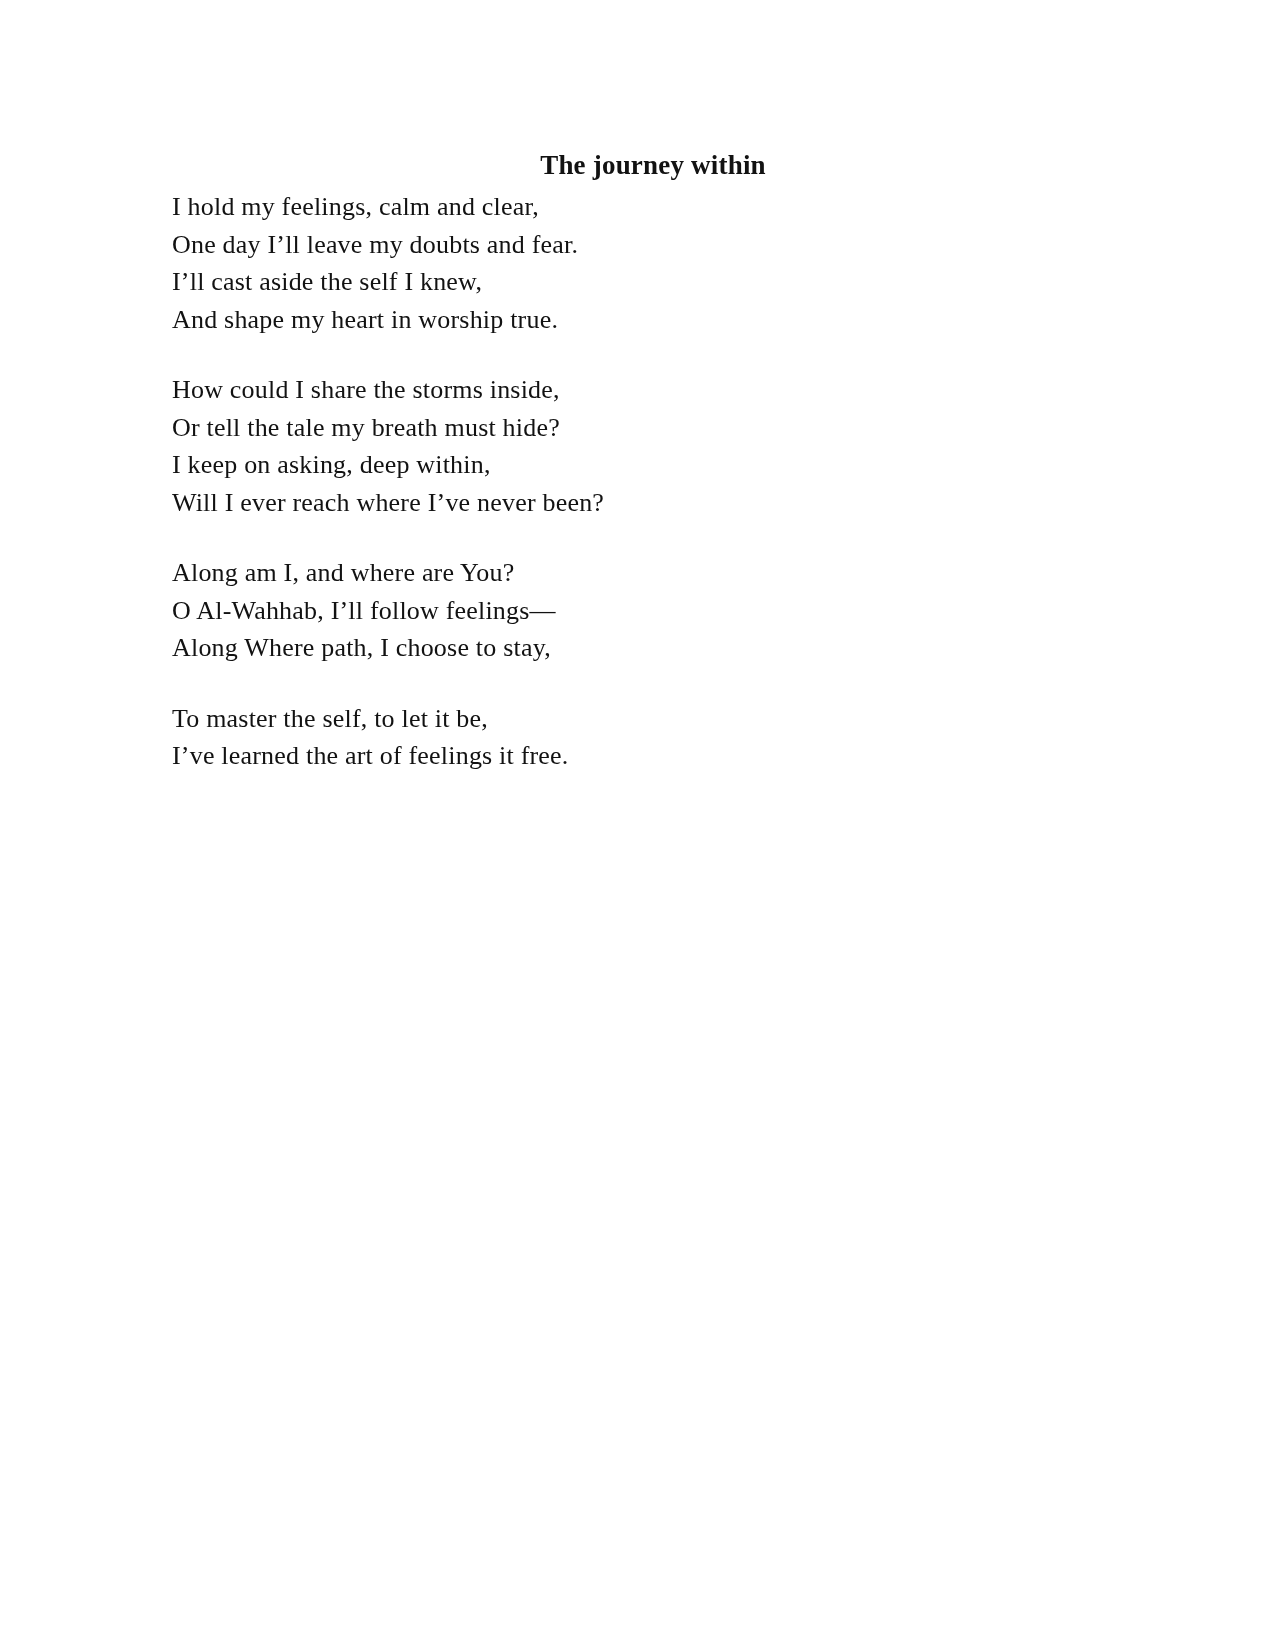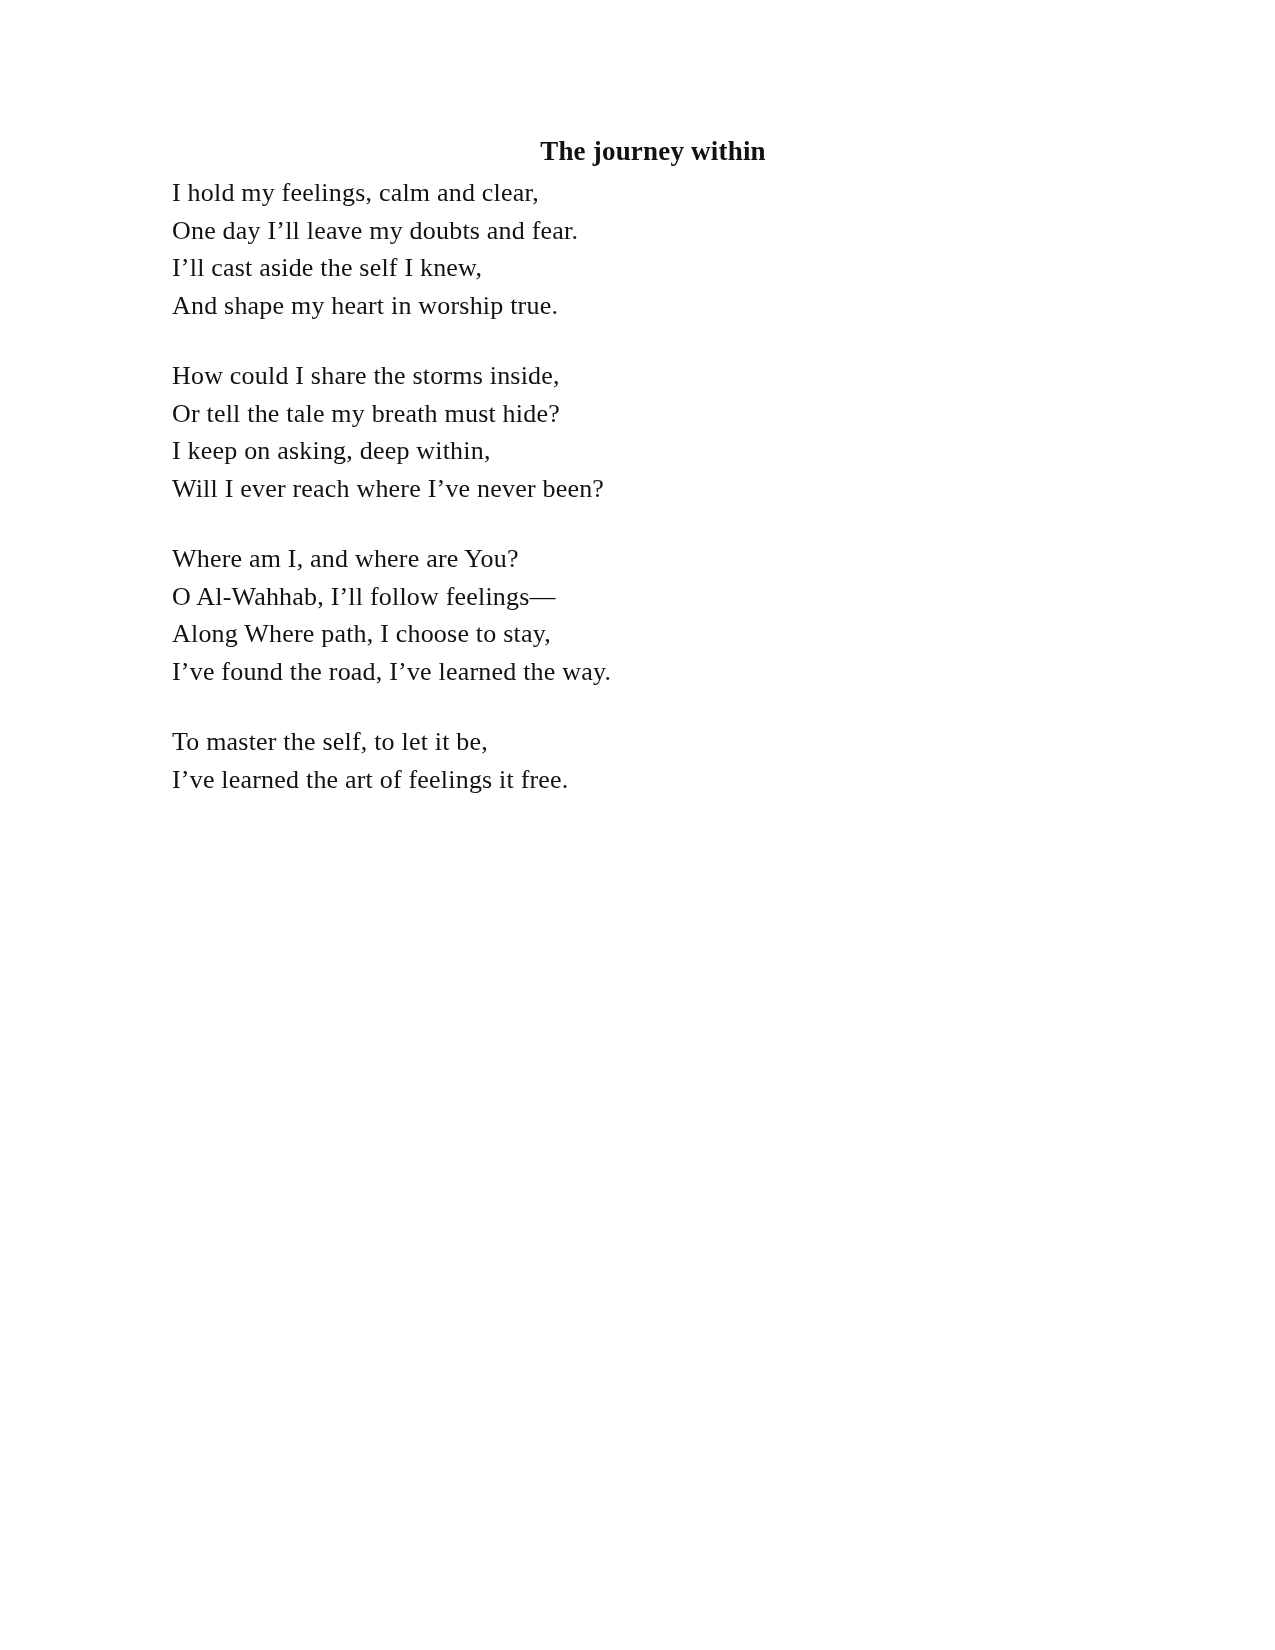--- a/index.html
+++ b/index.html
@@ -12,21 +12,21 @@
     width: 1275px;
     height: 1650px;
     background: #ffffff;
     overflow: hidden;
     font-family: "Liberation Serif", "DejaVu Serif", serif;
     color: #121212;
   }
   .content {
     position: absolute;
     left: 172px;
-    top: 132px;
+    top: 146px;
     width: 962px;
   }
   .poem-title {
     margin: 0 0 4px 0;
     font-size: 27px;
     font-weight: bold;
     text-align: center;
     line-height: 38px;
     letter-spacing: 0.2px;
   }
@@ -61,24 +61,23 @@
     </div>
 
     <div class="stanza">
       <p class="line">How could I share the storms inside,</p>
       <p class="line">Or tell the tale my breath must hide?</p>
       <p class="line">I keep on asking, deep within,</p>
       <p class="line">Will I ever reach where I’ve never been?</p>
     </div>
 
     <div class="stanza">
-      <p class="line">Where am I, and where are You?</p>
+      <p class="line">Along am I, and where are You?</p>
       <p class="line">O Al-Wahhab, I’ll follow feelings—</p>
       <p class="line">Along Where path, I choose to stay,</p>
-      <p class="line">I’ve found the road, I’ve learned the way.</p>
     </div>
 
     <div class="stanza">
       <p class="line">To master the self, to let it be,</p>
       <p class="line">I’ve learned the art of feelings it free.</p>
     </div>
 
   </div>
 </div>
 

